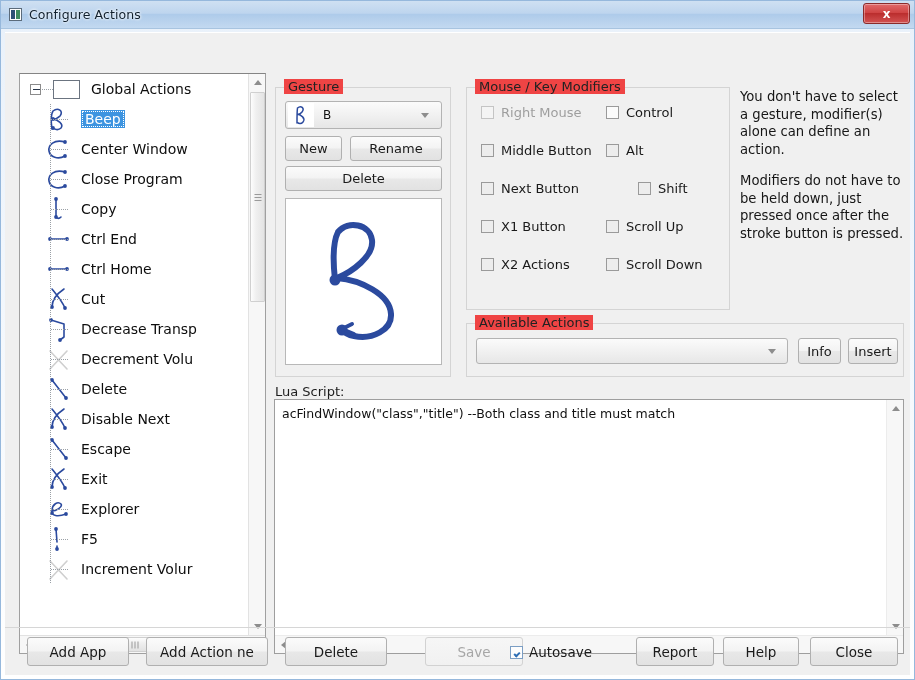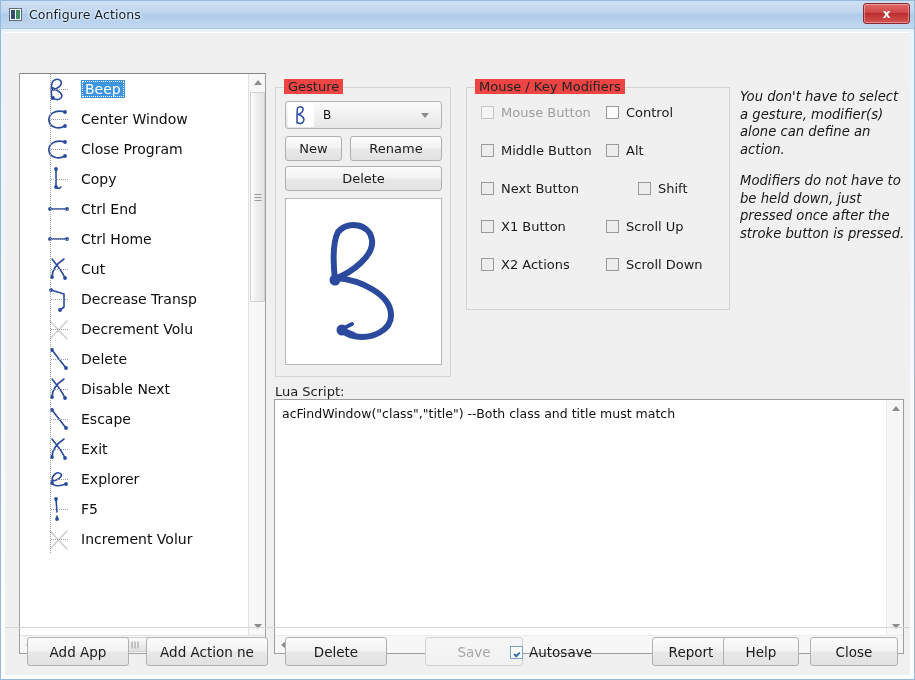--- a/index.html
+++ b/index.html
@@ -245,42 +245,42 @@
   
   #bottom-bar {
     position:absolute; left:0; right:0; bottom:0; height:48px;
     border-top:1px solid #d6d6d6;
   }
   .bbtn { position:absolute; top:9px; height:29px; font-size:13.5px; }
   #b-addapp { left:22px; width:102px; }
   #b-addaction { left:141px; width:122px; }
   #b-delete { left:280px; width:102px; }
   #b-save { left:400px; width:98px; }
-  #b-report { left:647px; width:78px; }
+  #b-report { left:631px; width:78px; }
   #b-help { left:718px; width:76px; }
   #b-close { left:805px; width:88px; }
 
   #autosave-wrap {
     position:absolute; left:505px; top:16px; display:flex; align-items:center; cursor:pointer;
   }
   #autosave-cbx {
     width:13px; height:13px; border:1px solid #7b9ec4; background:#fdfdfd;
     flex:0 0 13px; margin-right:6px; position:relative;
   }
   #autosave-cbx:after {
     content:""; position:absolute; left:3px; top:5px; width:4px; height:2px;
     border-left:2px solid #2f6fb5; border-bottom:2px solid #2f6fb5;
     transform:rotate(-45deg);
   }
   #autosave-label { font-size:13.5px; color:#1a1a1a; }
 
   
   #help-text {
     position:absolute; left:735px; top:55px; width:168px;
-    font-size:13.2px; line-height:17.5px; color:#161616;font-style:italic;
+    font-size:13.2px; line-height:17.5px; color:#161616;
   }
   #help-text p { margin:0 0 14px 0; }
 
   svg { display:block; }
 </style>
 </head>
 <body>
 
 <div id="window">
 
@@ -292,20 +292,26 @@
     <div id="close-btn">
       <span>x</span>
     </div>
   </div>
 
   <div id="client">
 
     <div id="tree-panel">
       <div id="tree-body">
         <div id="tree-scroll">
+            <div class="tree-row root-row">
+              <div class="expander"></div>
+              <div class="root-line"></div>
+              <div class="folder-ico"></div>
+              <div class="root-label">Global Actions</div>
+            </div>
             <div class="tree-row">
               <div class="dots-v"></div>
               <div class="dots-h"></div>
               <span class="gico">
                 <svg width="33" height="28" viewBox="0 0 33 28">
                   <g fill="#2b4a9e" stroke="#2b4a9e" stroke-width="1.6" stroke-linecap="round" stroke-linejoin="round">
                     <path d="M10 24 C9 17,9 9,11 6 C16 2,22 6,18 11 C15 14,11 14,11 14 C16 15,22 19,19 23 C16 26,12 24,11 23" fill="none"></path>
                     <circle cx="11" cy="14" r="1.9" stroke="none"></circle>
                     <circle cx="11" cy="23" r="1.9" stroke="none"></circle>
                   </g>
@@ -582,21 +588,21 @@
           <path d="M50 122 L38 117 L48 112" fill="none" stroke="#2b4a9e" stroke-width="4" stroke-linecap="round" stroke-linejoin="round"></path>
         </svg>
       </div>
     </div>
 
     <div class="group" id="grp-mods">
       <div class="glabel">Mouse / Key Modifiers</div>
       <div id="mods-left">
           <div class="mod-row" style="left: 14px; top: 17px;">
             <div class="cbx dim"></div>
-            <div class="mod-label dim">Mouse Button</div>
+            <div class="mod-label dim">Right Mouse</div>
           </div>
           <div class="mod-row" style="left: 14px; top: 55px;">
             <div class="cbx gray-fill"></div>
             <div class="mod-label">Middle Button</div>
           </div>
           <div class="mod-row" style="left: 14px; top: 93px;">
             <div class="cbx gray-fill"></div>
             <div class="mod-label">Next Button</div>
           </div>
           <div class="mod-row" style="left: 14px; top: 131px;">
@@ -630,20 +636,29 @@
             <div class="mod-label">Scroll Down</div>
           </div>
         </div>
     </div>
 
     <div id="help-text">
       <p>You don't have to select a gesture, modifier(s) alone can define an action.</p>
       <p>Modifiers do not have to be held down, just pressed once after the stroke button is pressed.</p>
     </div>
 
+    <div class="group" id="grp-actions">
+      <div class="glabel">Available Actions</div>
+      <div id="actions-combo">
+        <span style="flex:1 1 auto; padding-left:7px; font-size:12px; color:#111;"></span>
+        <span class="tri down" style="margin-right:11px;"></span>
+      </div>
+      <div class="btn" id="btn-info">Info</div>
+      <div class="btn" id="btn-insert">Insert</div>
+    </div>
 
     <div id="lua-label">Lua Script:</div>
     <div id="lua-box">
       <div id="lua-main">
         <div id="lua-text">acFindWindow("class","title") --Both class and title must match</div>
         <div id="lua-vsb">
           <div class="sb-arrow up">
               <span class="tri up"></span>
             </div>
           <div class="sb-arrow down">

